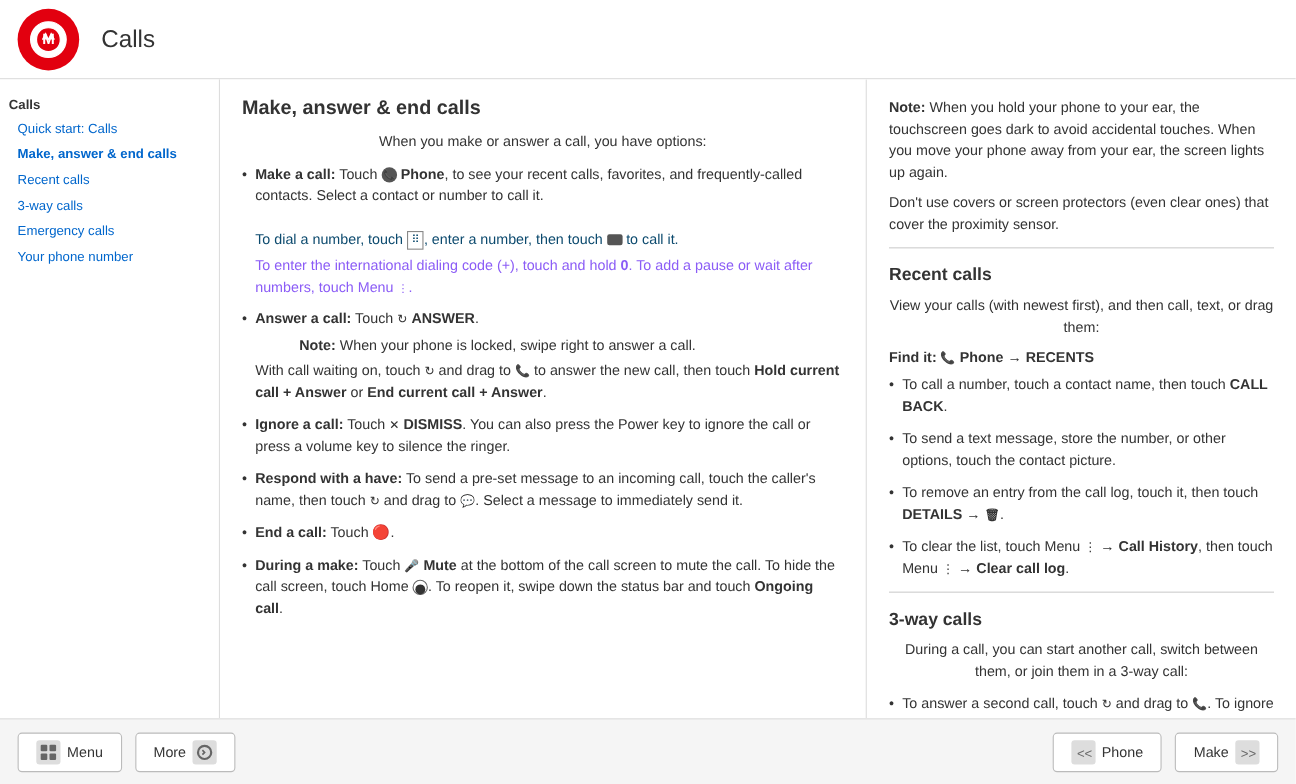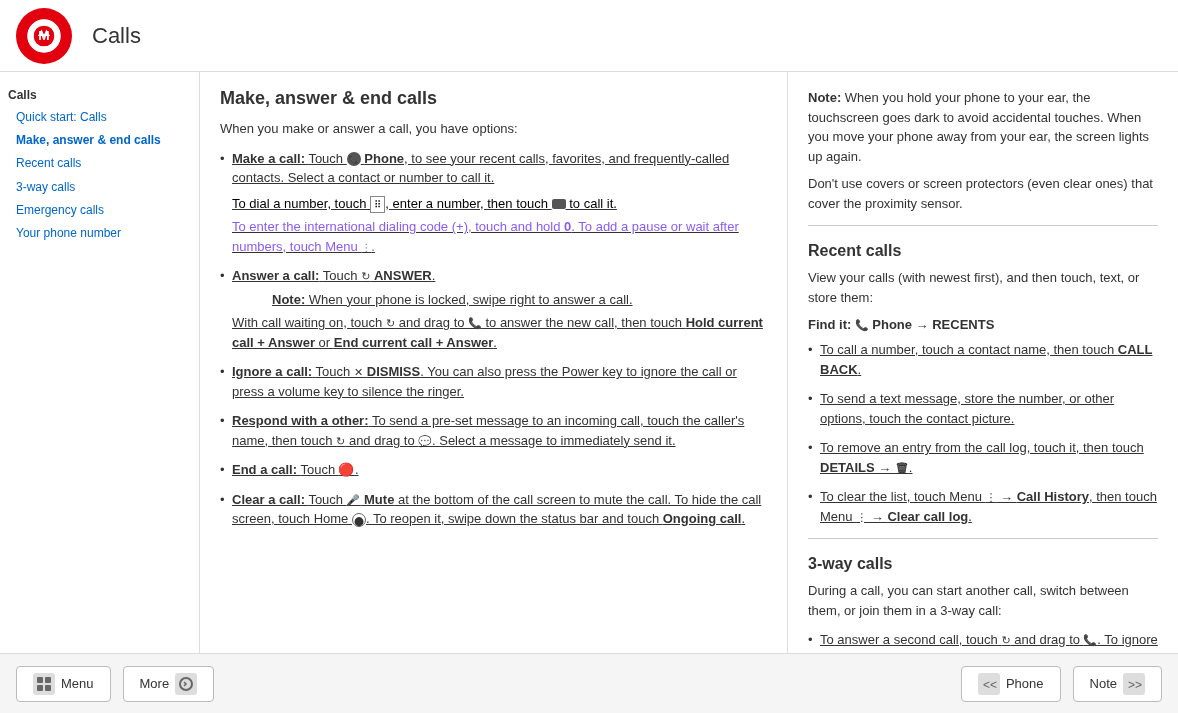--- a/index.html
+++ b/index.html
@@ -79,30 +79,29 @@
     .right-content {
       width: 390px;
       padding: 16px 20px;
       overflow-y: auto;
       flex-shrink: 0;
     }
 
     h2 { font-size: 18px; font-weight: bold; color: #333; margin-bottom: 10px; }
     h3 { font-size: 16px; font-weight: bold; color: #333; margin-bottom: 8px; margin-top: 16px; }
 
-    .section-intro { margin-bottom: 10px; color: #333; line-height: 1.5; }
+    .section-intro { margin-bottom: 10px; color: #333; line-height: 1.5; text-align: center; }
 
     .bullet-list { list-style: none; padding: 0; }
     .bullet-list li {
       margin-bottom: 10px;
       color: #333;
       line-height: 1.5;
       padding-left: 12px;
       position: relative;
-      text-decoration: underline;
     }
     .bullet-list li::before {
       content: "•";
       position: absolute;
       left: 0;
       color: #333;
     }
 
     .bold { font-weight: bold; }
 
@@ -184,67 +183,67 @@
 
     <div class="left-content">
       <h2>Make, answer &amp; end calls</h2>
       <p class="section-intro">When you make or answer a call, you have options:</p>
 
       <ul class="bullet-list">
 
         <li>
           <span class="bold">Make a call:</span>
           <span> Touch <span style="display:inline-block;width:14px;height:14px;vertical-align:middle;background:#555;border-radius:50%;font-size:9px;color:white;text-align:center;line-height:14px;">📞</span> <span class="bold">Phone</span>, to see your recent calls, favorites, and frequently-called contacts. Select a contact or number to call it.</span>
-          <div style="margin-top:6px; margin-left:0; color:#000000; line-height:1.5;">To dial a number, touch <span style="display:inline-block;vertical-align:middle;border:1px solid #888;padding:0 3px;font-size:10px;">⠿</span>, enter a number, then touch <span style="display:inline-block;width:14px;height:10px;background:#555;vertical-align:middle;border-radius:2px;"></span> to call it.</div>
+          <div style="margin-top:20px; margin-left:0; color:#0c4a6e; line-height:1.5;">To dial a number, touch <span style="display:inline-block;vertical-align:middle;border:1px solid #888;padding:0 3px;font-size:10px;">⠿</span>, enter a number, then touch <span style="display:inline-block;width:14px;height:10px;background:#555;vertical-align:middle;border-radius:2px;"></span> to call it.</div>
           <div style="margin-top:4px; color:#8b5cf6; line-height:1.5;">To enter the international dialing code (+), touch and hold <span class="bold">0</span>. To add a pause or wait after numbers, touch Menu <span style="font-size:10px;">⋮</span>.</div>
         </li>
 
         <li>
           <span class="bold">Answer a call:</span>
           <span> Touch <span style="font-size:11px;">↻</span> <span class="bold">ANSWER</span>.</span>
           <div style="margin-top:4px; color:#333; line-height:1.5;margin-left:40px;"><span class="bold">Note:</span> When your phone is locked, swipe right to answer a call.</div>
           <div style="margin-top:4px; color:#333; line-height:1.5;">With call waiting on, touch <span style="font-size:11px;">↻</span> and drag to <span style="font-size:11px;">📞</span> to answer the new call, then touch <span class="bold">Hold current call + Answer</span> or <span class="bold">End current call + Answer</span>.</div>
         </li>
 
         <li>
           <span class="bold">Ignore a call:</span>
           <span> Touch <span style="font-size:11px;">✕</span> <span class="bold">DISMISS</span>. You can also press the Power key to ignore the call or press a volume key to silence the ringer.</span>
         </li>
 
         <li>
-          <span class="bold">Respond with a other:</span>
+          <span class="bold">Respond with a have:</span>
           <span> To send a pre-set message to an incoming call, touch the caller's name, then touch <span style="font-size:11px;">↻</span> and drag to <span style="font-size:11px;">💬</span>. Select a message to immediately send it.</span>
         </li>
 
         <li>
           <span class="bold">End a call:</span>
           <span> Touch <span style="color:red;font-size:13px;">🔴</span>.</span>
         </li>
 
         <li>
-          <span class="bold">Clear a call:</span>
+          <span class="bold">During a make:</span>
           <span> Touch <span style="font-size:11px;">🎤</span> <span class="bold">Mute</span> at the bottom of the call screen to mute the call. To hide the call screen, touch Home <span style="display:inline-block;width:14px;height:14px;border:1px solid #666;border-radius:50%;vertical-align:middle;text-align:center;line-height:14px;font-size:9px;">⬤</span>. To reopen it, swipe down the status bar and touch <span class="bold">Ongoing call</span>.</span>
         </li>
 
       </ul>
     </div>
 
     <div class="right-content">
 
       <p class="note-text">
         <span class="note-bold">Note:</span>
         <span>When you hold your phone to your ear, the touchscreen goes dark to avoid accidental touches. When you move your phone away from your ear, the screen lights up again.</span>
       </p>
 
       <p class="note-text">Don't use covers or screen protectors (even clear ones) that cover the proximity sensor.</p>
 
       <hr class="divider-line">
 
       <h3>Recent calls</h3>
-      <p class="section-intro">View your calls (with newest first), and then touch, text, or store them:</p>
+      <p class="section-intro">View your calls (with newest first), and then call, text, or drag them:</p>
 
       <p class="find-it">
         <span class="bold">Find it:</span> <span style="font-size:11px;">📞</span> <span class="bold">Phone → RECENTS</span>
       </p>
 
       <ul class="bullet-list">
         <li>To call a number, touch a contact name, then touch <span class="bold">CALL BACK</span>.</li>
         <li>To send a text message, store the number, or other options, touch the contact picture.</li>
         <li>To remove an entry from the call log, touch it, then touch <span class="bold">DETAILS → <span style="font-size:11px;">🗑</span></span>.</li>
         <li>To clear the list, touch Menu <span style="font-size:11px;">⋮</span> → <span class="bold">Call History</span>, then touch Menu <span style="font-size:11px;">⋮</span> → <span class="bold">Clear call log</span>.</li>
@@ -291,21 +290,21 @@
   <div class="bottom-right">
     <button class="btn">
       <div class="btn-icon">
         <svg width="16" height="16" viewBox="0 0 16 16">
             <text x="2" y="13" font-size="12" fill="#666">&lt;&lt;</text>
           </svg>
       </div>
       <span>Phone</span>
     </button>
     <button class="btn">
-      <span>Note</span>
+      <span>Make</span>
       <div class="btn-icon">
         <svg width="16" height="16" viewBox="0 0 16 16">
             <text x="2" y="13" font-size="12" fill="#666">&gt;&gt;</text>
           </svg>
       </div>
     </button>
   </div>
 </div>
 
 </body></html>

